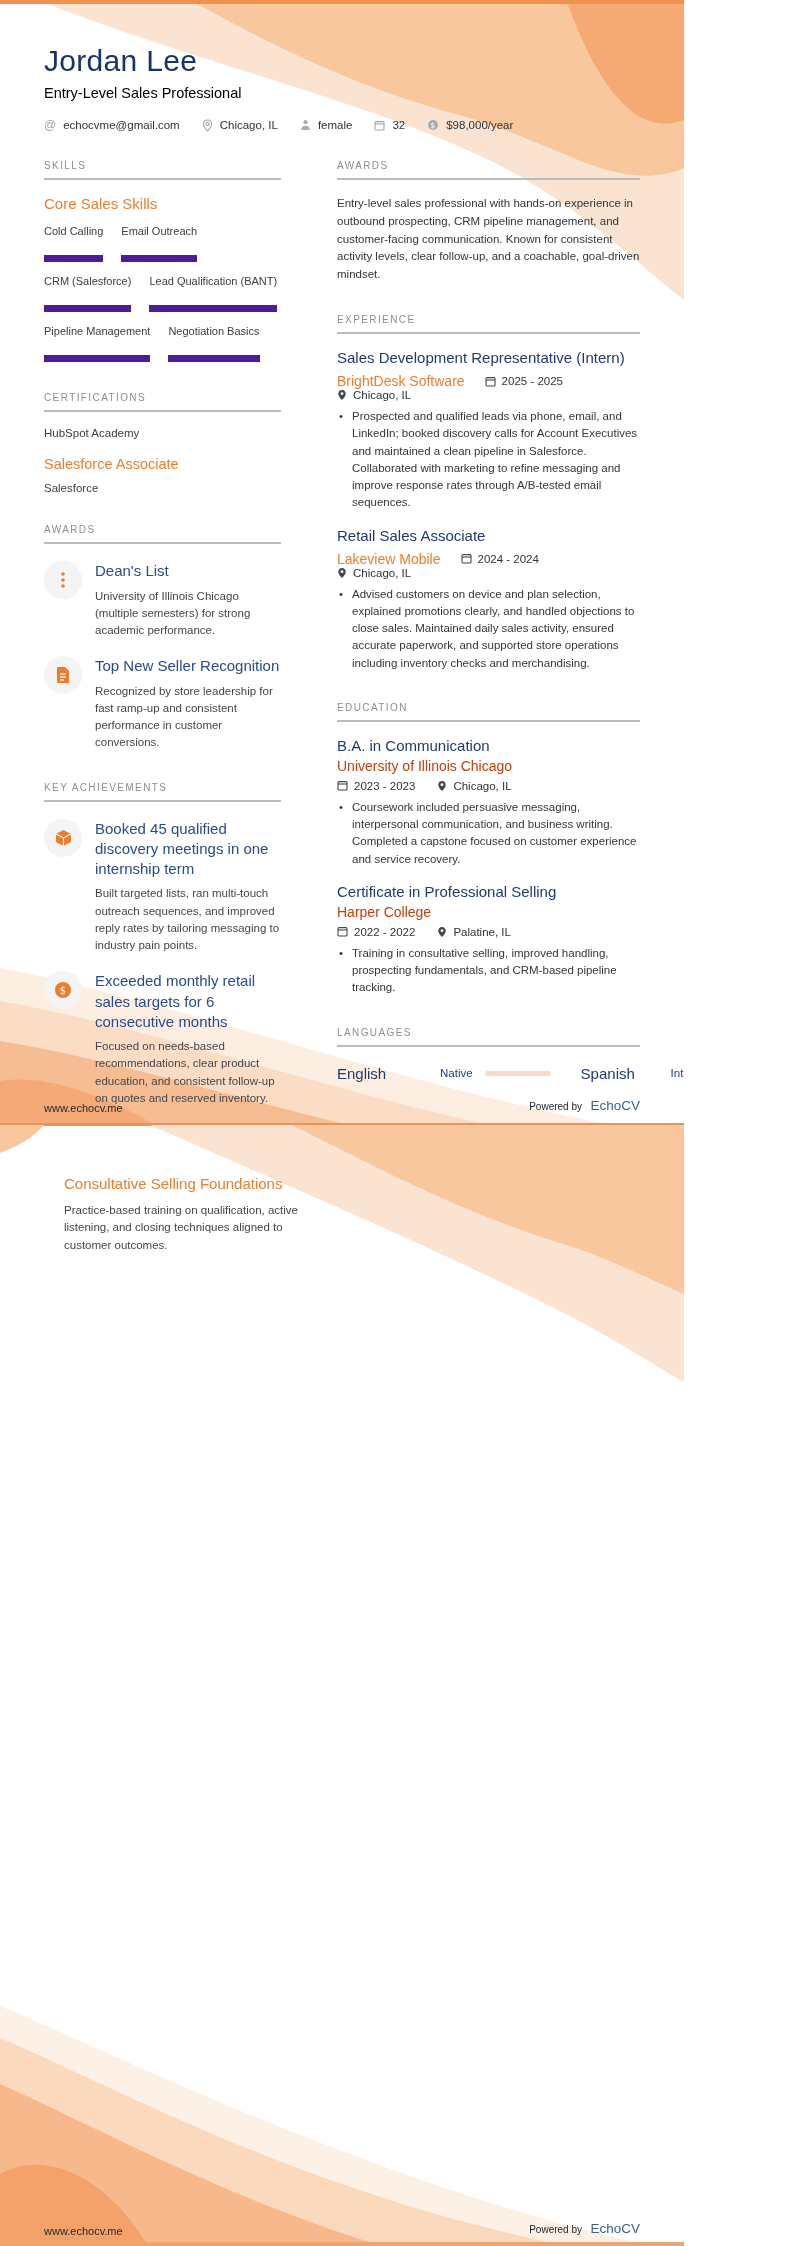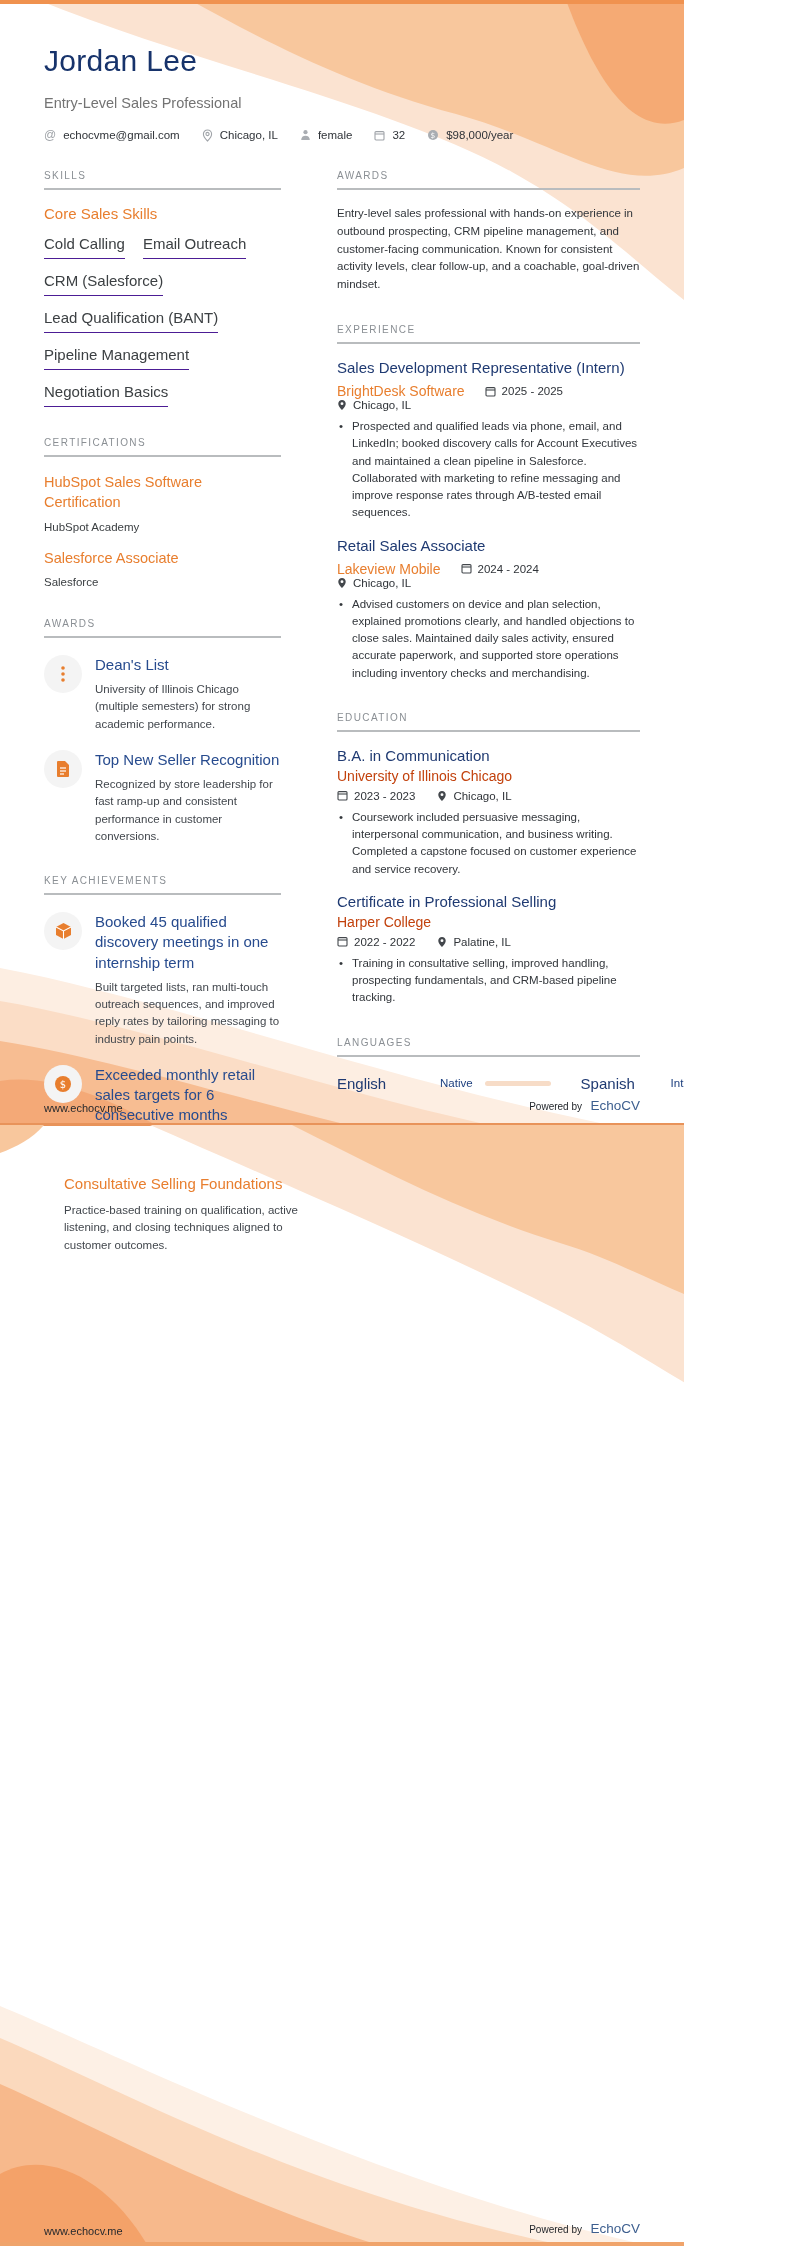--- a/index.html
+++ b/index.html
@@ -9,38 +9,38 @@
     -webkit-font-smoothing:antialiased;
   }
   .page { position:relative; width:684px; height:1123px; background:#fff; overflow:hidden; }
   .deco { position:absolute; pointer-events:none; }
   .content { position:relative; z-index:2; }
 
   
   .topbar { position:absolute; top:0; left:0; width:794px; height:4px; background:#f0924f; z-index:3; }
   .header { padding:44px 44px 0 44px; }
   .name { font-size:30px; font-weight:500; color:#17336b; letter-spacing:0.3px; }
-  .job-title { margin-top:17px; font-size:14.5px; color:#737373; font-weight:500; }
+  .job-title { margin-top:7px; font-size:14.5px; color:#000000; font-weight:500; }
   .contact { display:flex; align-items:center; gap:22px; margin-top:17px; font-size:11.5px; color:#2f3338; }
   .contact .c-item { display:flex; align-items:center; gap:7px; }
   .contact .g-icon { color:#a0a4a9; font-size:12px; display:flex; align-items:center; }
   .contact svg { display:block; }
 
   
   .cols { display:flex; padding:0 44px; margin-top:28px; gap:56px; }
   .col-left { width:237px; flex:none; }
   .col-right { flex:1; min-width:0; }
   .section { margin-bottom:30px; }
   .sec-head { font-size:10px; letter-spacing:1.4px; color:#8a8f94; font-weight:400; }
   .sec-rule { height:2px; background:#b9bcbe; margin-top:7px; }
 
   
   .group-title { margin-top:15px; font-size:15px; color:#e87e2e; font-weight:500; }
   .chips { display:flex; flex-wrap:wrap; column-gap:18px; row-gap:13px; margin-top:13px; }
-  .chip { font-size:15px; color:#3c4043; padding-bottom:6px; border-bottom:1px solid #4c1d95; }
+  .chip { font-size:11px; color:#3c4043; padding-bottom:18px; border-bottom:7px solid #4c1d95; }
 
   
   .cert { margin-top:15px; }
   .cert-title { font-size:14.5px; line-height:1.4; color:#e87e2e; font-weight:500; }
   .cert-issuer { margin-top:8px; font-size:11.5px; color:#3c4043; }
 
   
   .media-item { display:flex; gap:13px; margin-top:17px; }
   .media-icon { width:38px; height:38px; border-radius:50%; background:#f4f4f4; flex:none;
                 display:flex; align-items:center; justify-content:center; }
@@ -168,21 +168,20 @@
             <span class="chip">Lead Qualification (BANT)</span>
             <span class="chip">Pipeline Management</span>
             <span class="chip">Negotiation Basics</span>
           </div>
         </div>
 
         <div class="section">
           <div class="sec-head">CERTIFICATIONS</div>
           <div class="sec-rule"></div>
           <div class="cert">
-            <div class="cert-title">HubSpot Sales Software Certification</div>
             <div class="cert-issuer">HubSpot Academy</div>
           </div>
           <div class="cert">
             <div class="cert-title">Salesforce Associate</div>
             <div class="cert-issuer">Salesforce</div>
           </div>
         </div>
 
         <div class="section">
           <div class="sec-head">AWARDS</div>

